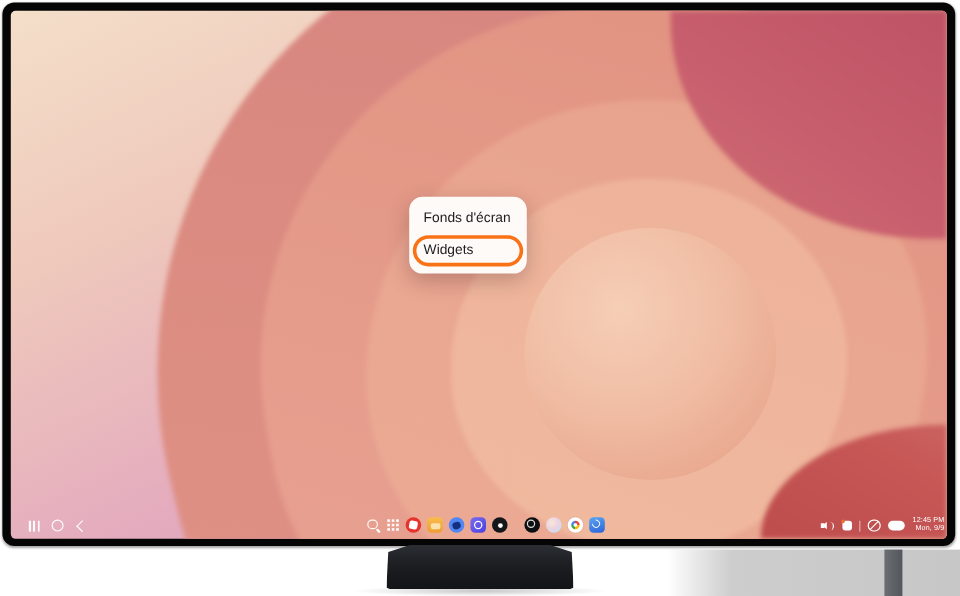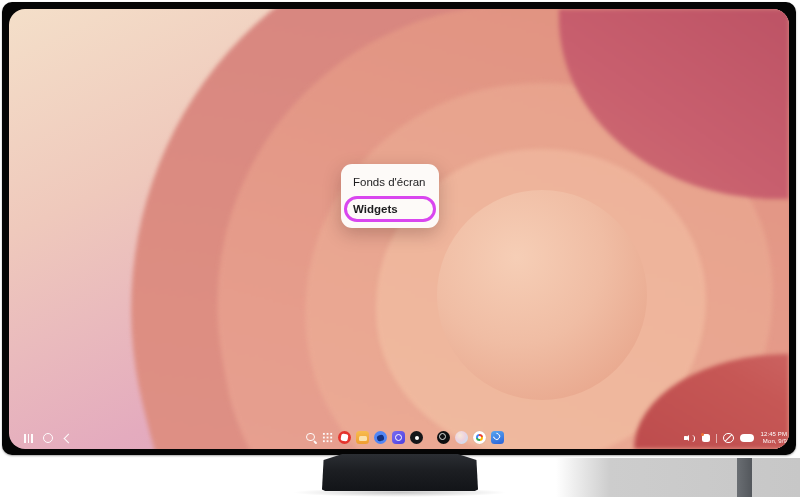--- a/index.html
+++ b/index.html
@@ -2,21 +2,21 @@
 <html><head>
 <meta charset="utf-8">
 <style>
   html,body{margin:0;padding:0;}
   body{width:800px;height:497px;background:#ffffff;position:relative;overflow:hidden;
        font-family:"Liberation Sans",sans-serif;-webkit-font-smoothing:antialiased;}
 
   
   .tv{position:absolute;left:2px;top:2px;width:794px;height:453px;background:#050505;
       border-radius:10px;box-shadow:0 1px 2px rgba(0,0,0,.35);}
-  .screen{position:absolute;left:7px;top:7px;width:780px;height:440px;border-radius:16px;
+  .screen{position:absolute;left:7px;top:7px;width:780px;height:440px;border-radius:4px;
       overflow:hidden;
       background:linear-gradient(155deg,#f4dfc9 0%,#efc9bc 28%,#e4abbe 60%,#dba3bf 82%,#d79fbd 100%);}
 
   
   .ring{position:absolute;filter:blur(2px);}
   .ringA{left:120px;top:-90px;width:820px;height:760px;transform:rotate(-14deg);
       border-radius:47% 53% 50% 50%/52% 48% 54% 46%;
       background:linear-gradient(200deg,#d5827f 0%,#dd8e82 55%,#e0938b 100%);}
   .ringB{left:208px;top:-8px;width:640px;height:600px;transform:rotate(-10deg);
       border-radius:48% 52% 50% 50%/51% 49% 53% 47%;
@@ -34,22 +34,22 @@
       background:linear-gradient(215deg,#bd5365 0%,#c85f6e 55%,#cf6f72 100%);}
   .wedgeBR{position:absolute;right:0;bottom:0;width:155px;height:95px;filter:blur(2px);
       border-radius:100% 0 0 0;
       background:linear-gradient(30deg,#bd4c4d 0%,#c65755 70%,#cb6260 100%);}
 
   
   .menu{position:absolute;left:332px;top:155px;width:98px;background:#fdfaf8;border-radius:11px;
       padding:5px 0;box-shadow:0 6px 18px rgba(70,30,30,.28);}
   .menu-item{height:26px;line-height:26px;font-size:11.5px;color:#1d1d1f;padding-left:12px;
       white-space:nowrap;}
-  .menu-item.selected{height:20px;line-height:20px;border:3px solid #d946ef;border-radius:13px;
-      margin:1px 3px;padding-left:6px;font-weight:bold;}
+  .menu-item.selected{height:20px;line-height:20px;border:3px solid #f97316;border-radius:13px;
+      margin:1px 3px;padding-left:6px;}
 
   
   .nav{position:absolute;left:15px;bottom:6px;display:flex;gap:10px;align-items:center;}
   .dock{position:absolute;left:296px;bottom:5px;display:flex;gap:5px;align-items:center;}
   .status{position:absolute;right:2px;bottom:4px;display:flex;gap:4px;align-items:center;}
   .ic{display:inline-block;position:relative;}
   .ic-recents{width:9px;height:9px;opacity:.95;
       background:linear-gradient(90deg,#fff 0 1.6px,transparent 1.6px 3.7px,#fff 3.7px 5.3px,transparent 5.3px 7.4px,#fff 7.4px 9px);}
   .ic-home{width:8px;height:8px;border:1.5px solid #fff;border-radius:50%;opacity:.95;}
   .ic-back{width:6px;height:6px;border-left:1.6px solid #fff;border-bottom:1.6px solid #fff;

